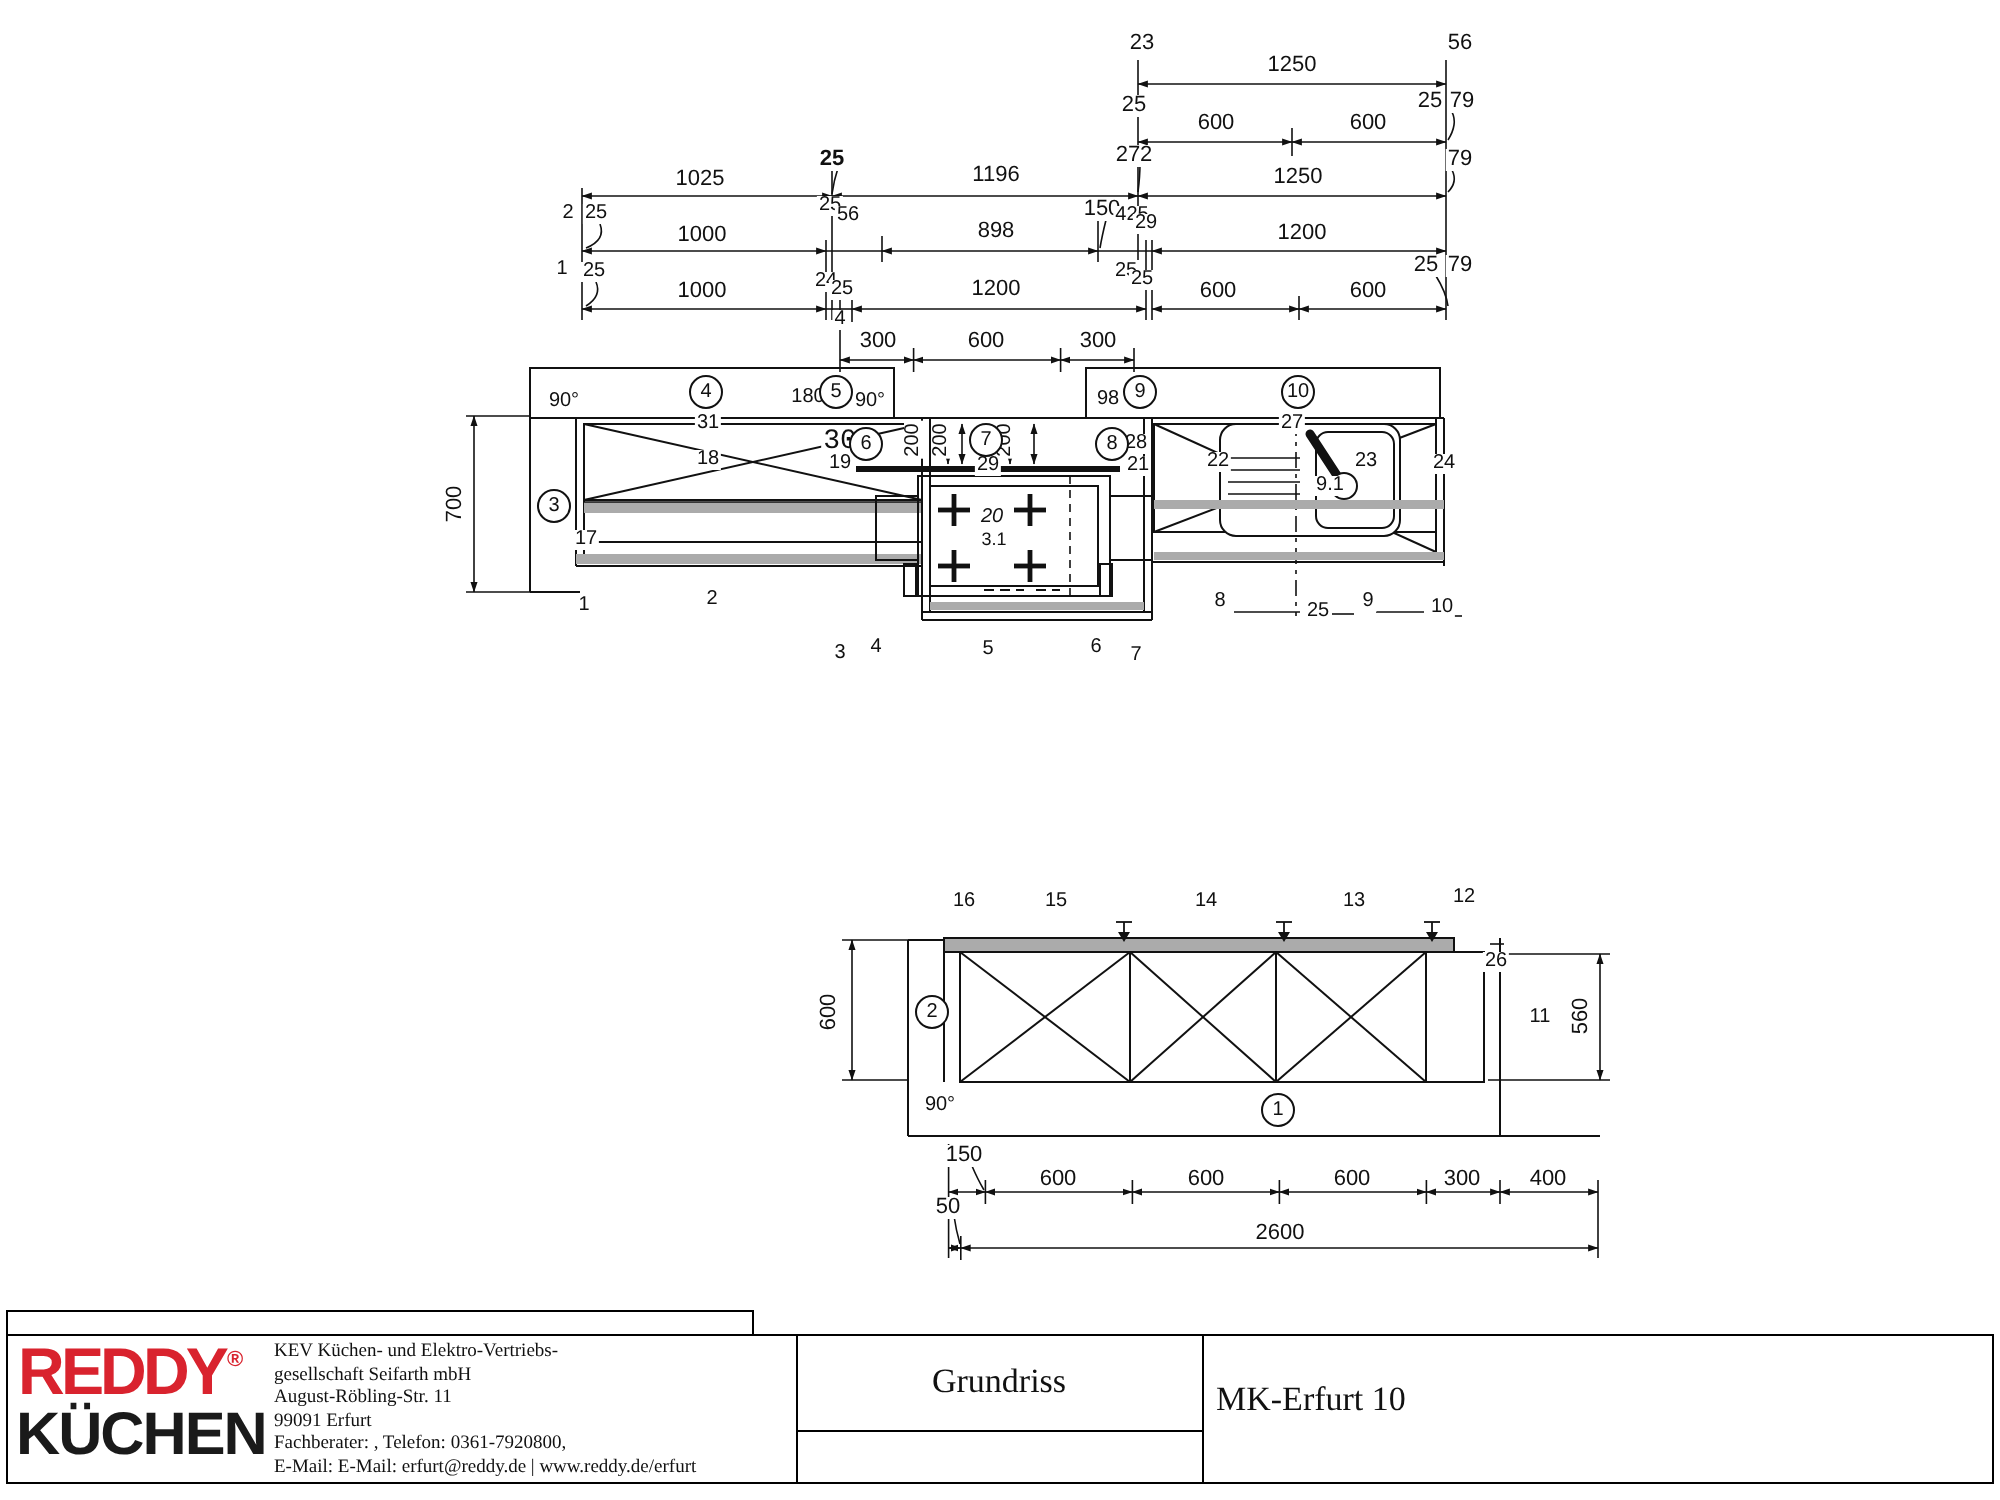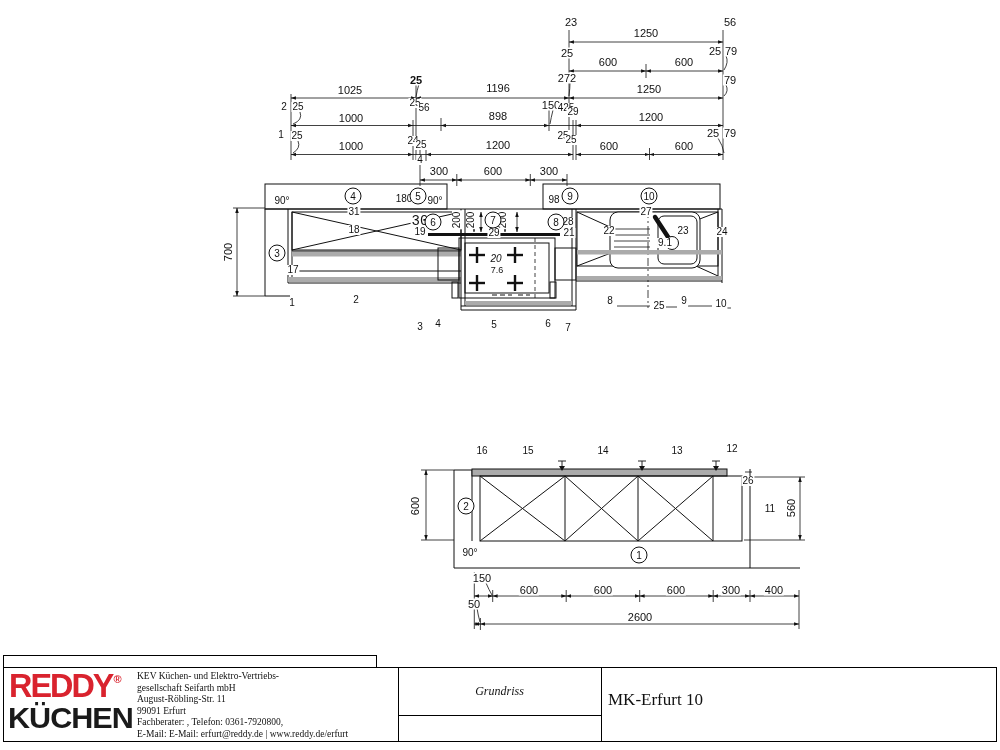--- a/index.html
+++ b/index.html
@@ -20,21 +20,21 @@
   #logo{position:absolute;left:8px;top:669px;width:125px;line-height:1;}
   #logo .l1{font-weight:bold;font-size:33px;letter-spacing:-2px;transform:scaleX(.98);
             display:inline-block;}
   #logo .reg{font-size:11px;font-weight:bold;vertical-align:14px;letter-spacing:0;}
   #logo .l2{font-weight:bold;font-size:30px;letter-spacing:-1px;display:block;margin-top:1px;
             transform:scaleX(1.02);transform-origin:left;}
   #company{position:absolute;left:137px;top:671px;width:258px;
            font-family:"Liberation Serif",serif;font-size:9.5px;line-height:11.6px;}
   #grundriss-cell{position:absolute;left:398px;top:667px;width:203px;height:48px;
       display:flex;align-items:center;justify-content:center;
-      font-family:"Liberation Serif",serif;font-size:12px;font-style:italic;}
+      font-family:"Liberation Serif",serif;font-size:17px;}
   #mk-cell{position:absolute;left:608px;top:690px;font-family:"Liberation Serif",serif;
       font-size:17px;}
 </style>
 </head>
 <body>
 
 <div id="sheet">
 
   <svg id="linework" width="1000" height="750" viewBox="0 0 1000 750" stroke="#111" fill="none" stroke-width="1">
     <defs>
@@ -298,21 +298,21 @@
       <span class="lbl" style="left: 420px; top: 221px; font-size: 14px; font-family: Liberation Mono, monospace;">30</span>
       <span class="lbl" style="left: 420px; top: 232px; font-size: 10px;">19</span>
       <span class="lbl" style="left: 494px; top: 233px; font-size: 10px;">29</span>
       <span class="lbl" style="left: 568px; top: 222px; font-size: 10px;">28</span>
       <span class="lbl" style="left: 569px; top: 233px; font-size: 10px;">21</span>
       <span class="lbl" style="left: 609px; top: 231px; font-size: 10px;">22</span>
       <span class="lbl" style="left: 683px; top: 231px; font-size: 10px;">23</span>
       <span class="lbl" style="left: 665px; top: 243px; font-size: 10px;">9.1</span>
       <span class="lbl" style="left: 722px; top: 232px; font-size: 10px;">24</span>
       <span class="lbl" style="left: 496px; top: 259px; font-size: 10px; font-style: italic;">20</span>
-      <span class="lbl" style="left: 497px; top: 270px; font-size: 9px;">7.6</span>
+      <span class="lbl" style="left: 497px; top: 270px; font-size: 9px;">3.1</span>
       <span class="lbl" style="left: 292px; top: 303px; font-size: 10px;">1</span>
       <span class="lbl" style="left: 356px; top: 300px; font-size: 10px;">2</span>
       <span class="lbl" style="left: 420px; top: 327px; font-size: 10px;">3</span>
       <span class="lbl" style="left: 438px; top: 324px; font-size: 10px;">4</span>
       <span class="lbl" style="left: 494px; top: 325px; font-size: 10px;">5</span>
       <span class="lbl" style="left: 548px; top: 324px; font-size: 10px;">6</span>
       <span class="lbl" style="left: 568px; top: 328px; font-size: 10px;">7</span>
       <span class="lbl" style="left: 610px; top: 301px; font-size: 10px;">8</span>
       <span class="lbl" style="left: 659px; top: 306px; font-size: 10px;">25</span>
       <span class="lbl" style="left: 684px; top: 301px; font-size: 10px;">9</span>

